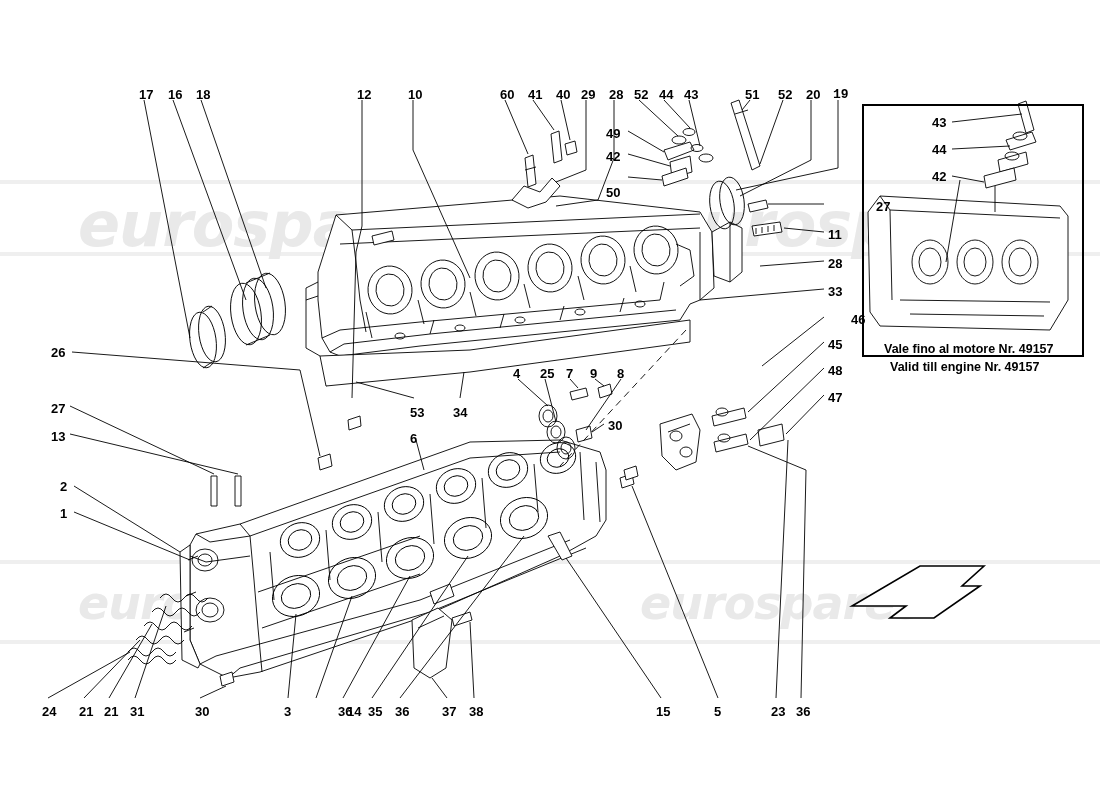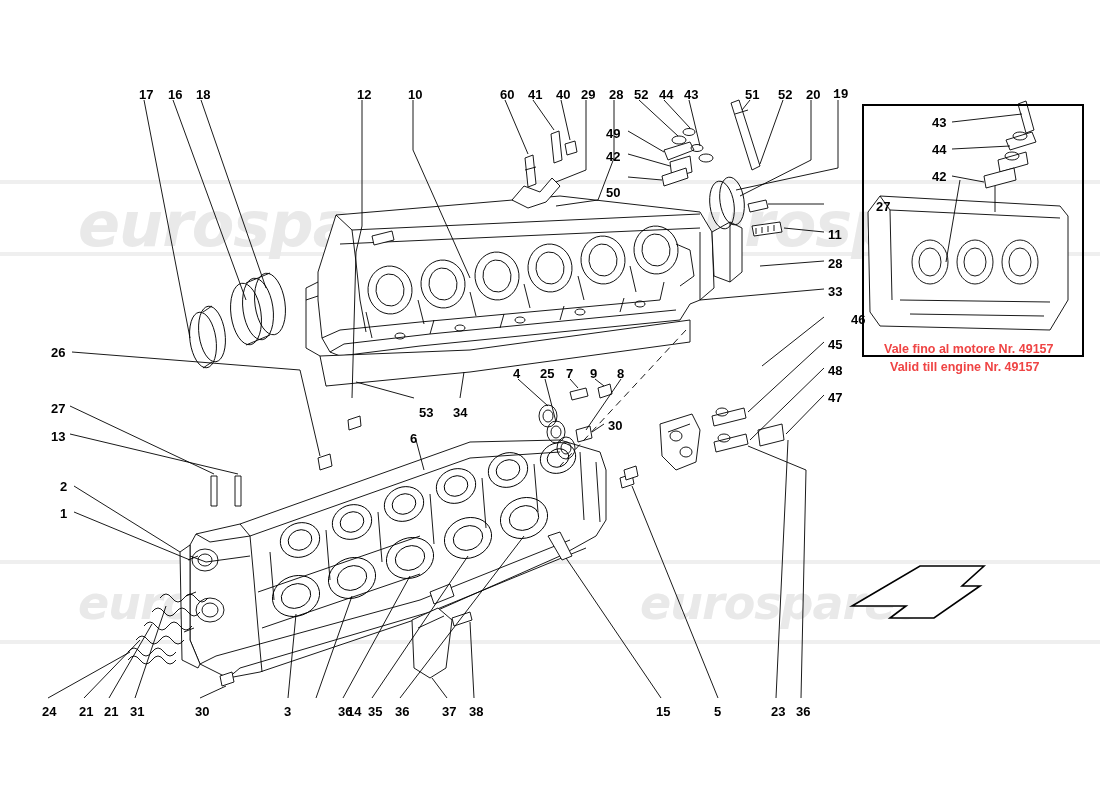--- a/index.html
+++ b/index.html
@@ -58,21 +58,21 @@
     width: 222px;
     height: 253px;
     border: 2px solid #000000;
     box-sizing: border-box;
     background: transparent;
   }
   .inset-cap {
     position: absolute;
     font-size: 12.5px;
     font-weight: bold;
-    color: #ef4444;
+    color: #000000;
     white-space: nowrap;
   }
   
   svg.layer {
     position: absolute;
     left: 0;
     top: 0;
     width: 1100px;
     height: 800px;
     pointer-events: none;
@@ -488,21 +488,21 @@
       <div class="lbl" style="left: 828px; top: 285px;">33</div>
       <div class="lbl" style="left: 851px; top: 313px;">46</div>
       <div class="lbl" style="left: 828px; top: 338px;">45</div>
       <div class="lbl" style="left: 828px; top: 364px;">48</div>
       <div class="lbl" style="left: 828px; top: 391px;">47</div>
       <div class="lbl" style="left: 51px; top: 346px;">26</div>
       <div class="lbl" style="left: 51px; top: 402px;">27</div>
       <div class="lbl" style="left: 51px; top: 430px;">13</div>
       <div class="lbl" style="left: 60px; top: 480px;">2</div>
       <div class="lbl" style="left: 60px; top: 507px;">1</div>
-      <div class="lbl" style="left: 419px; top: 406px; text-align: right;">53</div>
+      <div class="lbl" style="left: 410px; top: 406px; text-align: right;">53</div>
       <div class="lbl" style="left: 453px; top: 406px;">34</div>
       <div class="lbl" style="left: 513px; top: 367px;">4</div>
       <div class="lbl" style="left: 540px; top: 367px;">25</div>
       <div class="lbl" style="left: 566px; top: 367px;">7</div>
       <div class="lbl" style="left: 590px; top: 367px;">9</div>
       <div class="lbl" style="left: 617px; top: 367px;">8</div>
       <div class="lbl" style="left: 608px; top: 419px;">30</div>
       <div class="lbl" style="left: 410px; top: 432px;">6</div>
       <div class="lbl" style="left: 42px; top: 705px;">24</div>
       <div class="lbl" style="left: 79px; top: 705px;">21</div>

